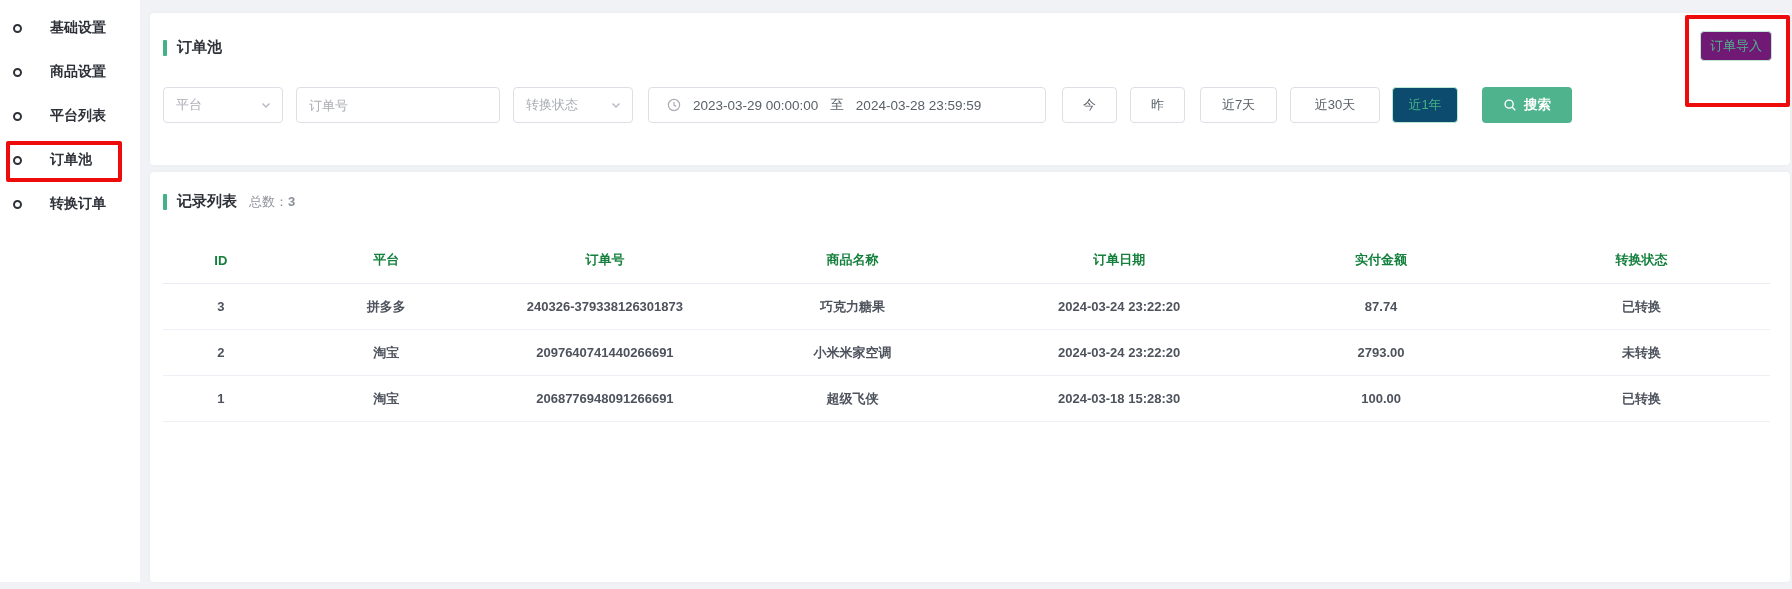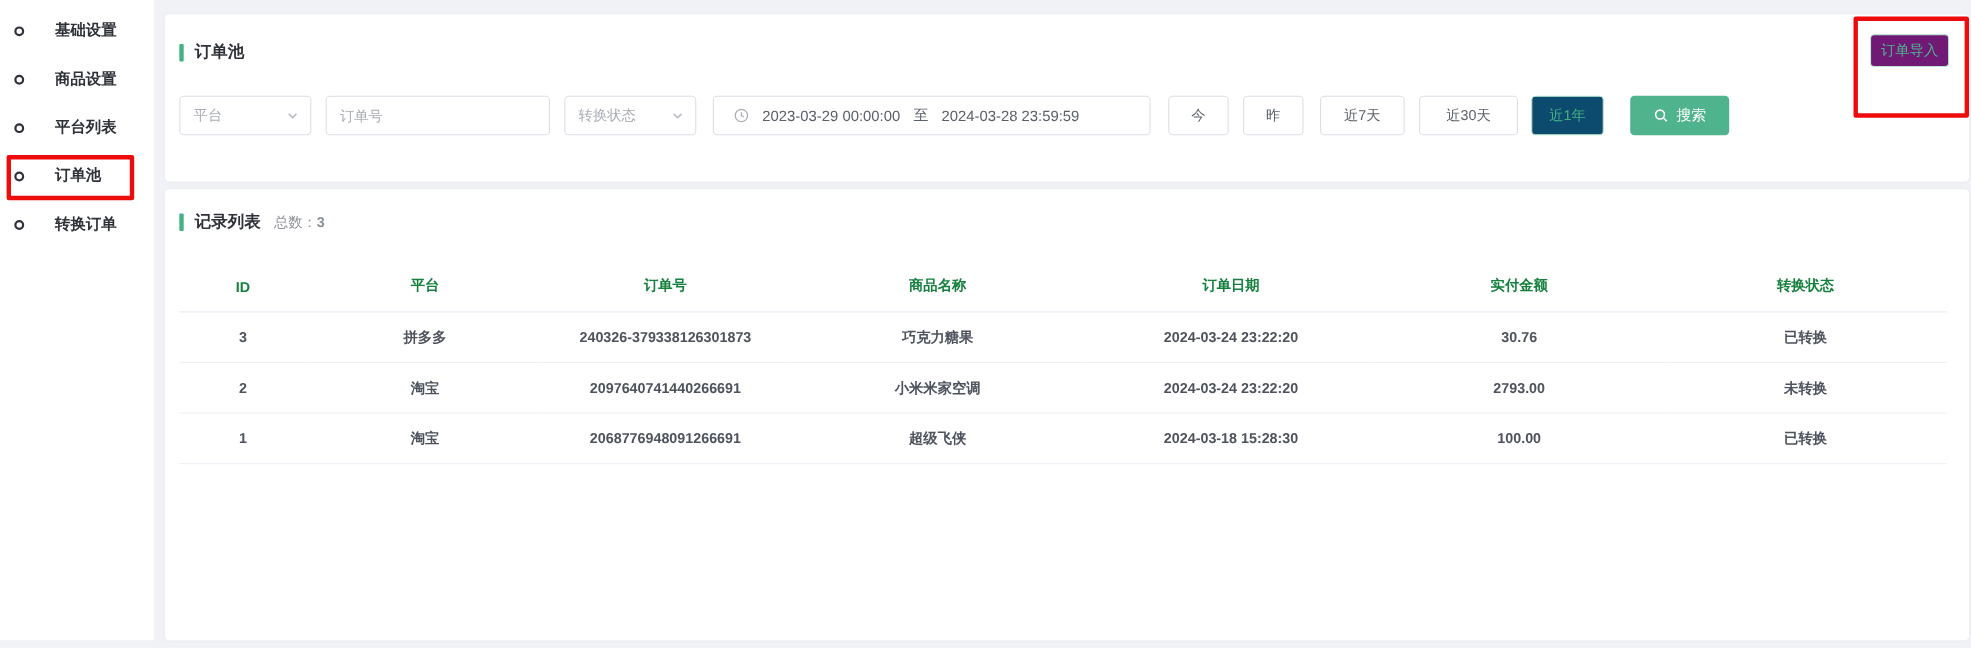--- a/index.html
+++ b/index.html
@@ -74,21 +74,21 @@
   .qb-today { width:55px; margin-right:13px; }
   .qb-yesterday { width:55px; margin-right:15px; }
   .qb-7d { width:77px; margin-right:13px; }
   .qb-30d { width:90px; margin-right:12px; }
   .qb-1y { width:66px; margin-right:24px; }
   .quick-btn.active {
     background:#0c4a6e; border-color:#b9e7d1; color:#43b284;
   }
   .search-btn {
     width:90px; height:36px; border:none; border-radius:4px;
-    background:#4fb48e; color:#fff; font-size:13.5px; font-weight:400;
+    background:#4fb48e; color:#fff; font-size:13.5px; font-weight:700;
     display:flex; align-items:center; justify-content:center; gap:7px;
     cursor:pointer; font-family:inherit;
   }
 
   
   .import-btn {
     position:absolute; right:18px; top:18px; width:72px; height:30px;
     background:#701a75; border:1px solid #bfe8d2; border-radius:4px;
     color:#4fb48e; font-size:13px; display:flex; align-items:center; justify-content:center;
     cursor:pointer; font-family:inherit;
@@ -247,21 +247,21 @@
           <th>转换状态</th>
         </tr>
       </thead>
     <tbody id="table-body">
         <tr>
           <td>3</td>
           <td>拼多多</td>
           <td><span class="order-no-wrap">240326-379338126301873</span></td>
           <td>巧克力糖果</td>
           <td>2024-03-24 23:22:20</td>
-          <td>30.76</td>
+          <td>87.74</td>
           <td>已转换</td>
         </tr>
         <tr>
           <td>2</td>
           <td>淘宝</td>
           <td>2097640741440266691</td>
           <td>小米米家空调</td>
           <td>2024-03-24 23:22:20</td>
           <td>2793.00</td>
           <td>未转换</td>

